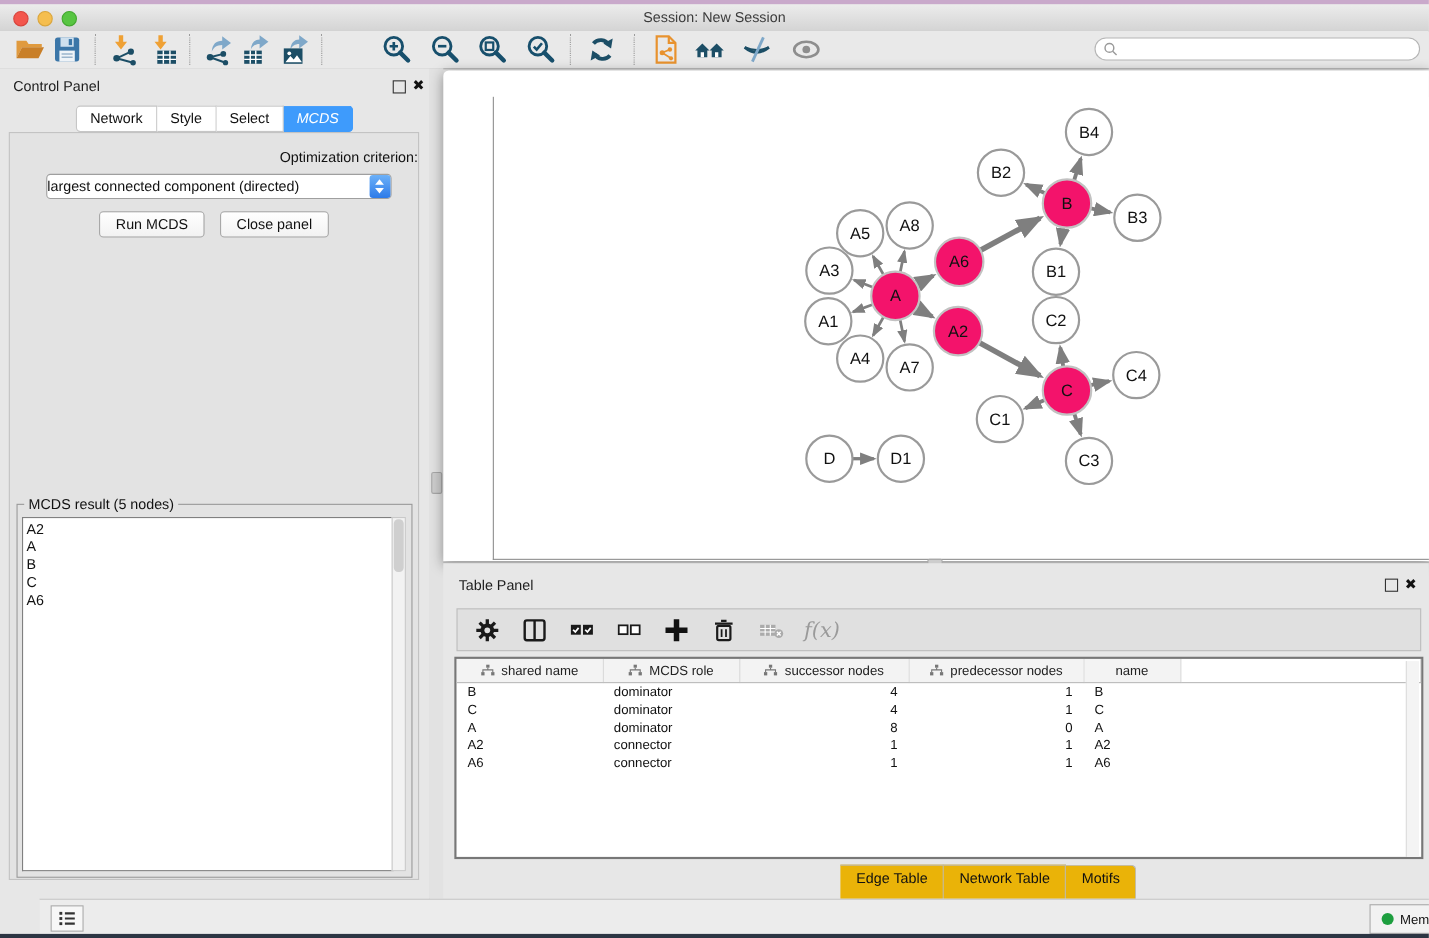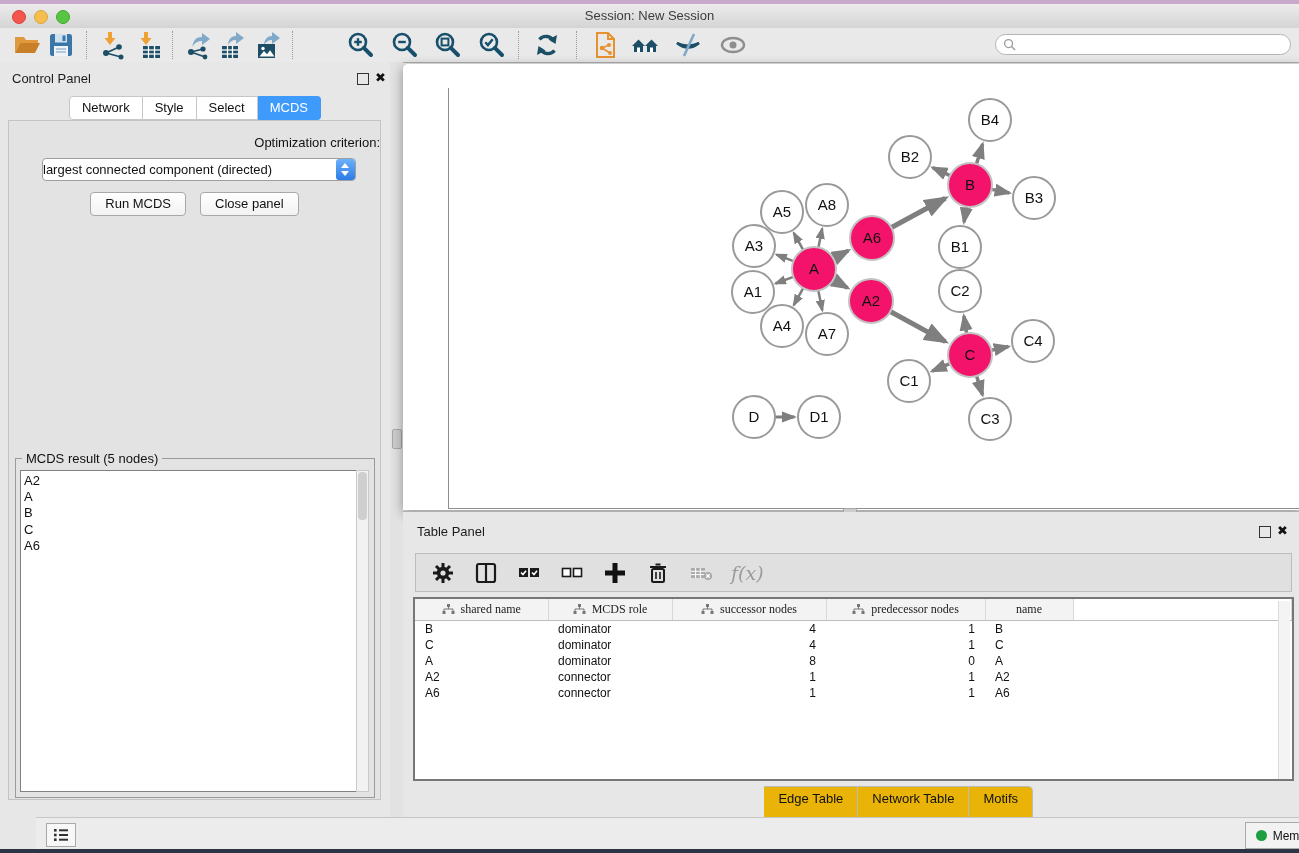--- a/index.html
+++ b/index.html
@@ -45,21 +45,21 @@
   .control-panel{position:absolute;left:0;top:62px;width:390px;height:755px;background:#e7e7e7;border-right:1px solid #c0c0c0;}
   .panel-header{position:absolute;left:12px;top:9px;font-size:13px;color:#1c1c1c;}
   .float-icon{position:absolute;width:10px;height:10px;border:1.5px solid #333;top:11px;}
   .close-icon{position:absolute;top:8px;font-size:13px;font-weight:bold;color:#111;}
   .cp-tabs{position:absolute;left:0;top:34px;width:100%;display:flex;justify-content:center;}
   .cp-tab{
     font-size:13px;color:#111;background:#fff;border:1px solid #c6c6c6;border-left:none;
     padding:3px 12px 4px;cursor:default;
   }
   .cp-tab:first-child{border-left:1px solid #c6c6c6;border-radius:4px 0 0 4px;}
-  .cp-tab:last-child{border-radius:0 4px 4px 0;}
+  .cp-tab:last-child{border-radius:0 4px 4px 0;font-style:italic;}
   .cp-tab.active{background:#3e9bfc;border-color:#3e9bfc;color:#fff;}
   .cp-content{
     position:absolute;left:8px;top:58px;width:373px;height:680px;
     background:#e3e3e3;border:1px solid #c3c3c3;box-sizing:border-box;
   }
   .crit-label{position:absolute;left:0;width:100%;top:14px;text-align:right;font-size:13px;color:#111;}
   .crit-select{
     position:absolute;left:33px;top:37px;width:314px;height:23px;background:#fff;
     border:1px solid #9f9f9f;border-radius:4px;box-sizing:border-box;display:flex;align-items:center;
   }
@@ -134,21 +134,21 @@
   .fx-label{font-family:"DejaVu Serif","Liberation Serif",serif;font-style:italic;font-size:19px;color:#9a9a9a;}
   .tp-tablewrap{
     position:absolute;left:10px;top:85px;width:881px;height:184px;background:#fff;
     border:2px solid #777;box-sizing:border-box;overflow:hidden;
   }
   table.datatable{border-collapse:collapse;table-layout:fixed;width:877px;}
   table.datatable th{
     background:#f3f3f3;border-bottom:1px solid #bebebe;border-right:1px solid #d8d8d8;
     font-size:12px;font-weight:normal;color:#222;height:21px;padding:0;white-space:nowrap;overflow:hidden;
   }
-  table.datatable th .hwrap{display:flex;align-items:center;justify-content:center;gap:6px;font-family:Liberation Serif, serif;}
+  table.datatable th .hwrap{display:flex;align-items:center;justify-content:center;gap:6px;}
   table.datatable td{
     font-size:12px;color:#111;height:16px;padding:0 10px;white-space:nowrap;overflow:hidden;
   }
   td.num{text-align:right;}
   td.namecol{padding-left:14px;}
   .tp-scroll{position:absolute;right:2px;top:2px;width:11px;height:178px;background:#f4f4f4;border-left:1px solid #ddd;}
   .tp-tabs{position:absolute;left:0;top:274px;width:100%;display:flex;justify-content:center;}
   .seg-tab{
     font-size:13px;color:#111;background:#eab308;border:1px solid #bbb;border-left:none;
     padding:4px 14px 5px;cursor:default;

